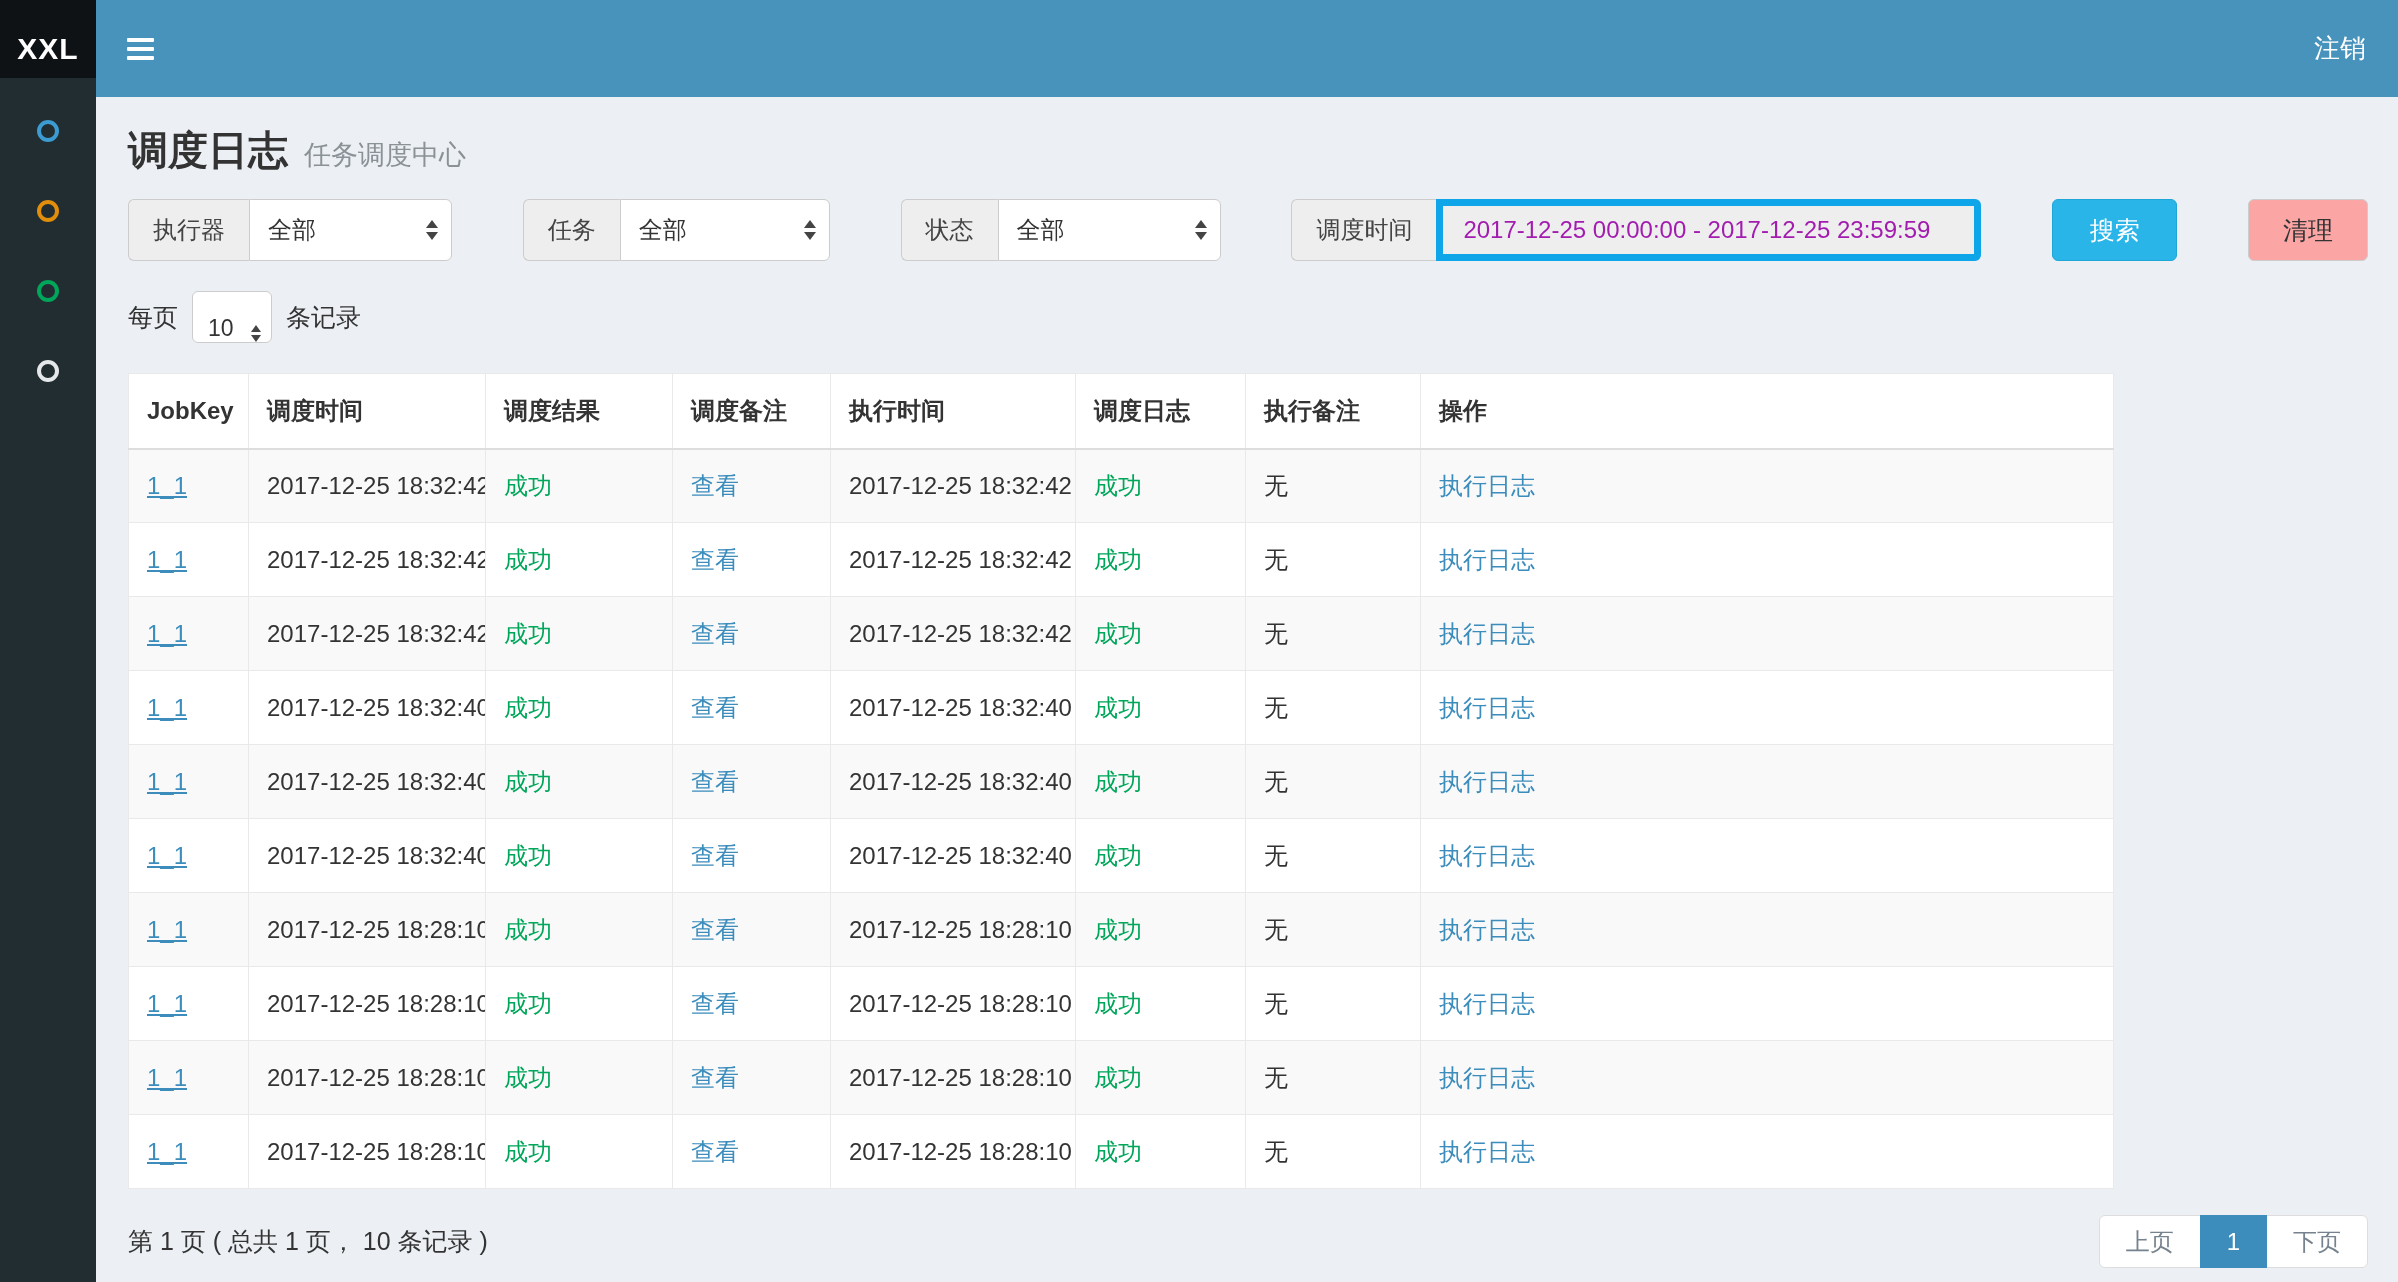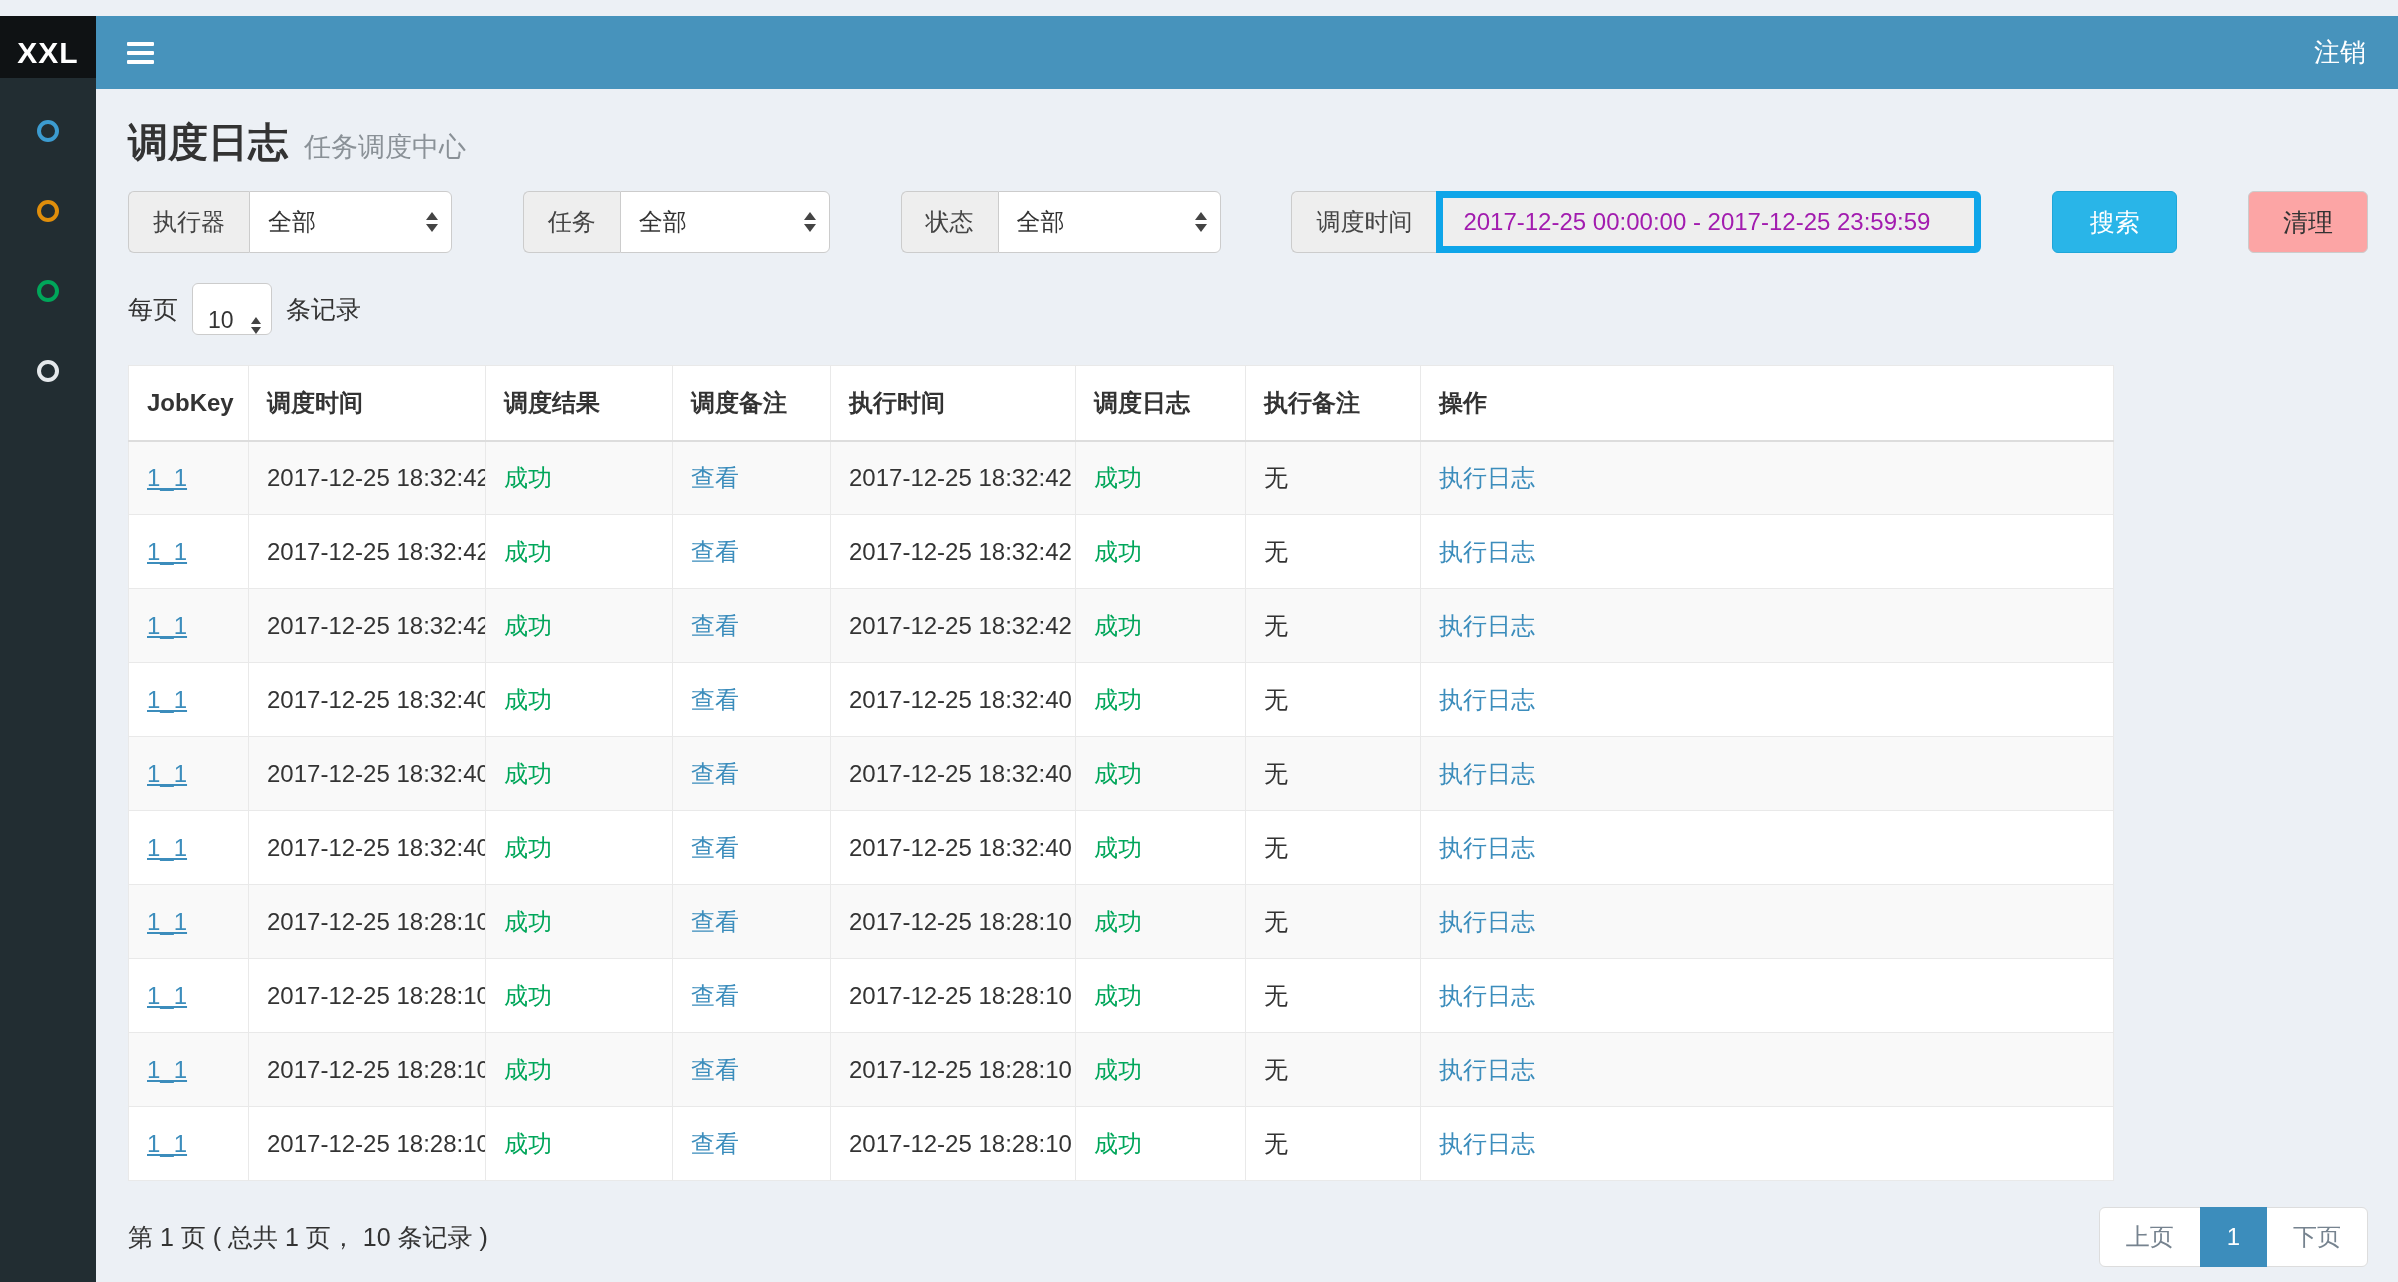--- a/index.html
+++ b/index.html
@@ -5,21 +5,21 @@
   * { box-sizing: border-box; margin: 0; padding: 0; }
   html,body { width: 2398px; height: 1282px; }
   body {
     font-family: "Liberation Sans", "DejaVu Sans", sans-serif;
     background: #ecf0f5;
     overflow: hidden;
     position: relative;
   }
 
   
-  .topbar { display: flex; height: 73px; margin-top: 16px; }
+  .topbar { display: flex; height: 97px; }
   .logo {
     width: 96px; background: #0f1214; color: #fff;
     font-size: 30px; font-weight: bold;
     display: flex; align-items: center; justify-content: center;
     cursor: pointer; letter-spacing: 1px;
   }
   .navbar { flex: 1; background: #4793bc; display: flex; align-items: center; }
   .hamburger {
     margin-left: 14px; width: 60px; height: 78px;
     display: flex; flex-direction: column; justify-content: center; align-items: center;
@@ -103,21 +103,21 @@
   .log-table tbody tr:nth-child(odd) { background: #f9f9f9; }
   .link { color: #3c8dbc; cursor: pointer; }
   .link.u { text-decoration: underline; }
   .success { color: #00a65a; }
 
   
   .footer-row { display: flex; justify-content: space-between; align-items: center; margin-top: 26px; }
   .info { font-size: 25px; color: #333; }
   .pagination { display: flex; }
   .page-btn {
-    height: 60px; padding: 0 26px; background: #fff; border: 1px solid #ddd;
+    height: 53px; padding: 0 26px; background: #fff; border: 1px solid #ddd;
     color: #76838f; font-size: 24px; cursor: pointer; margin-left: -1px; font-family: inherit;
   }
   .page-btn:first-child { border-radius: 6px 0 0 6px; margin-left: 0; }
   .page-btn:last-child { border-radius: 0 6px 6px 0; }
   .page-btn.active { background: #3c8dbc; border-color: #3c8dbc; color: #fff; position: relative; }
 </style>
 </head>
 <body>
 
 <div class="topbar">

